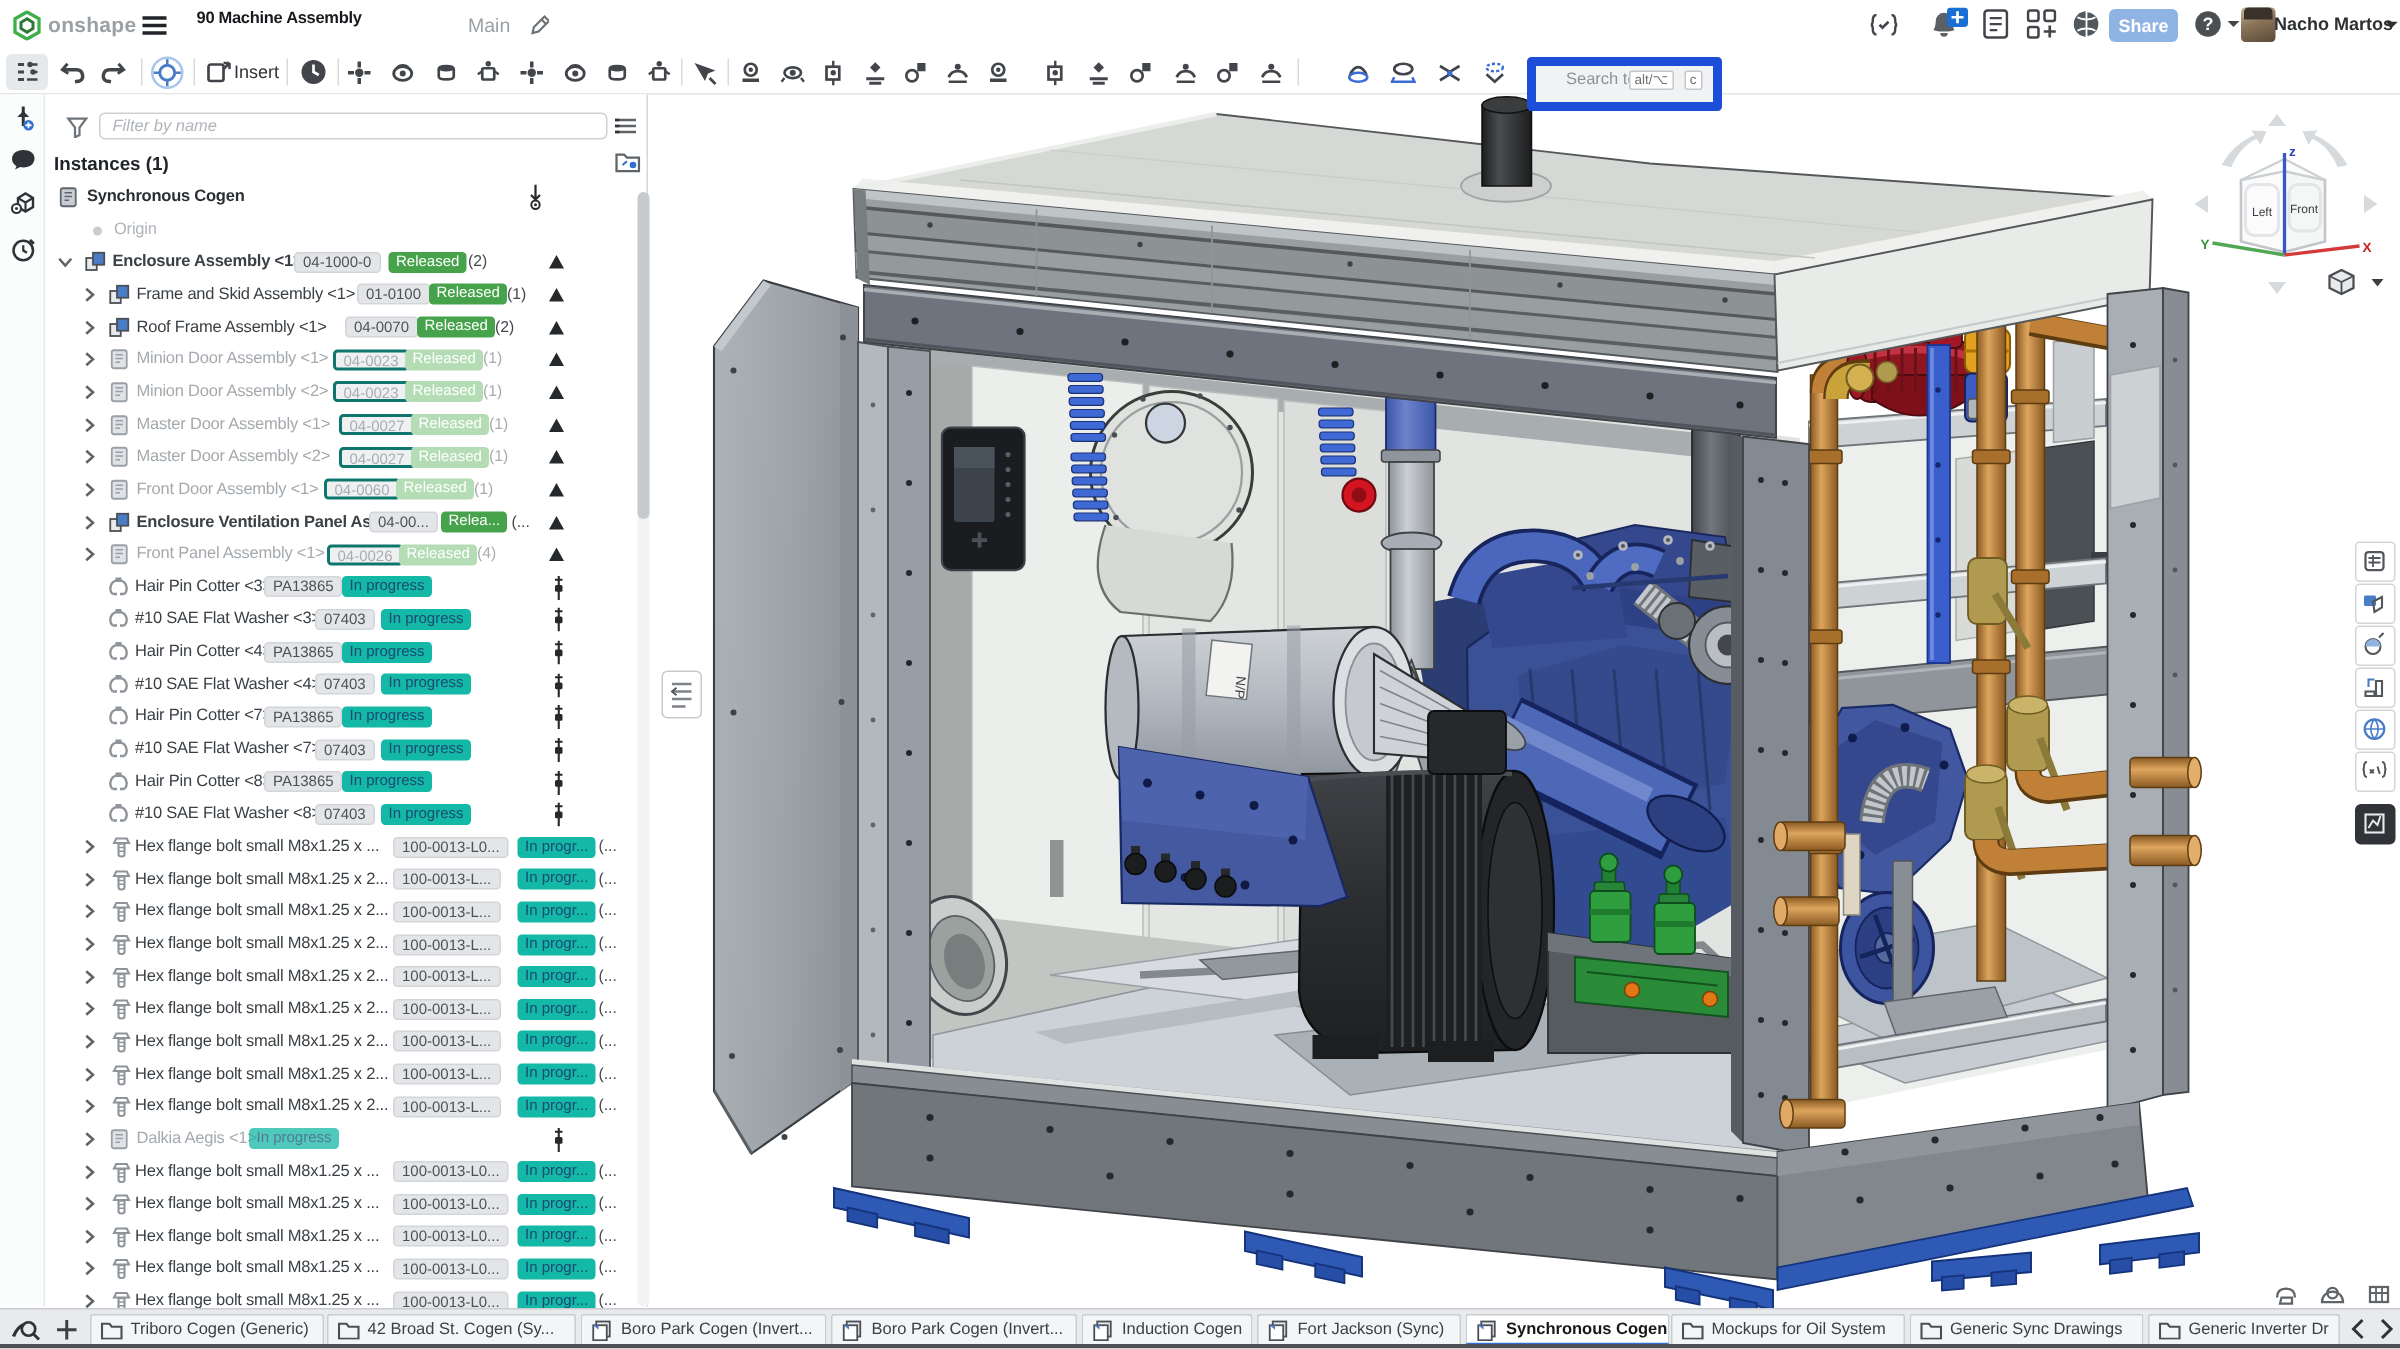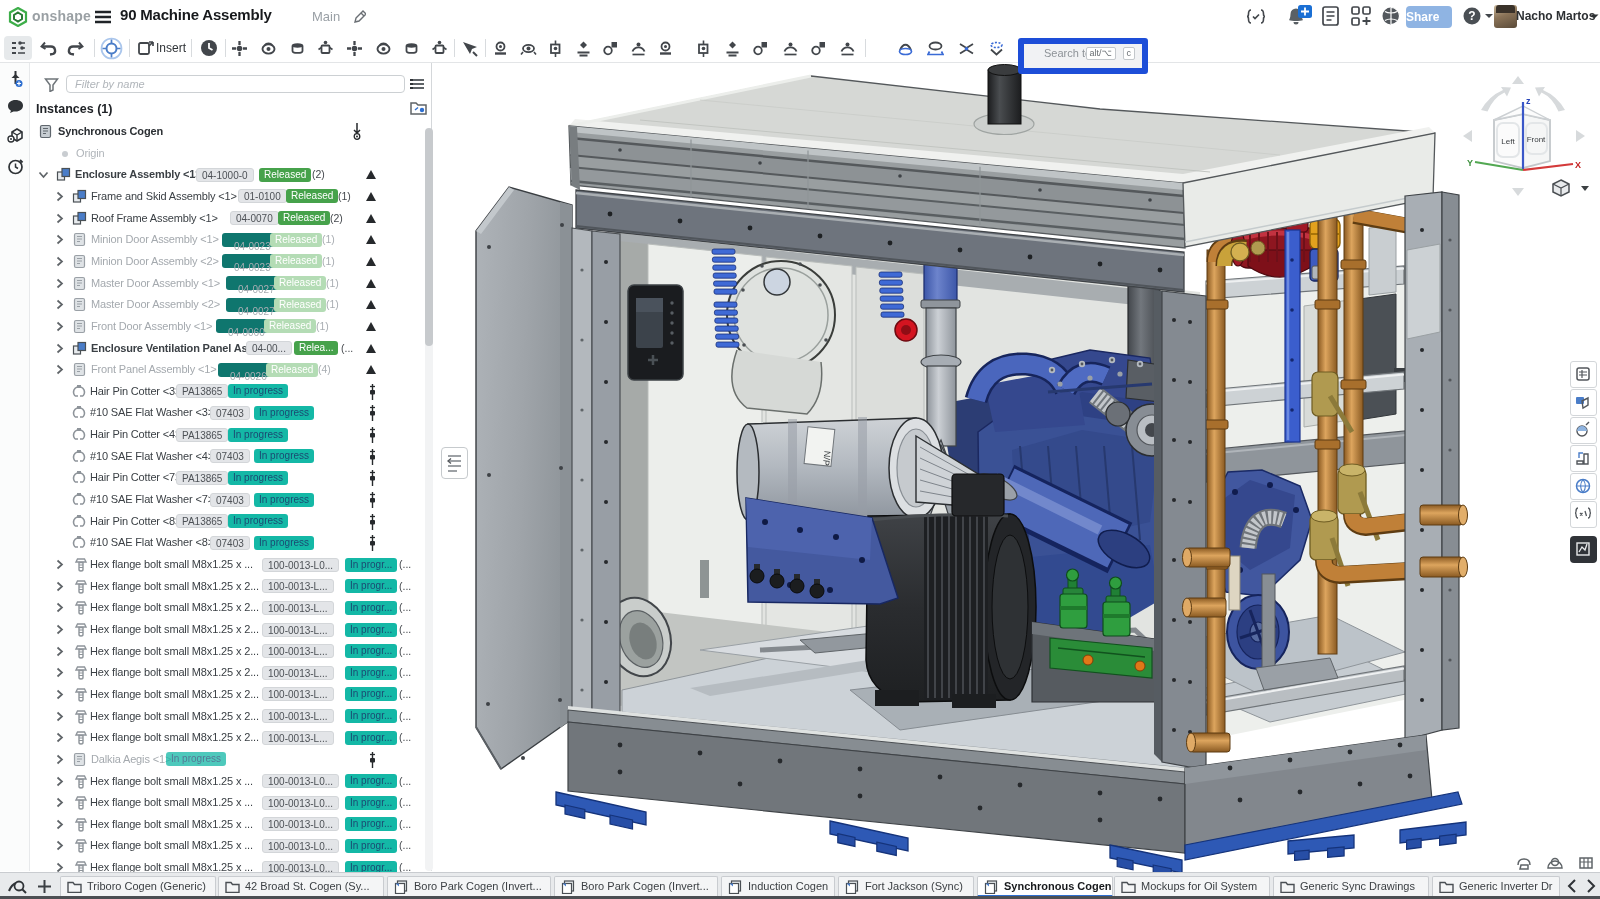--- a/index.html
+++ b/index.html
@@ -11,21 +11,21 @@
 #lstrip{position:absolute;left:0;top:63px;width:30px;height:808px;background:#fbfcfc;border-right:1px solid #e7e9eb}
 #panelbg{position:absolute;left:30px;top:63px;width:402px;height:808px;background:#fff;border-right:1px solid #d4d7da}
 #filterbox{position:absolute;left:66px;top:75px;width:339px;height:18px;border:1px solid #ccd0d3;border-radius:4px;font-size:11px;font-style:italic;color:#b0b5ba;line-height:16px;padding-left:8px;background:#fff}
 #insthdr{position:absolute;left:36px;top:102px;font-size:12.5px;font-weight:bold;color:#202327}
 .row{position:absolute;left:30px;width:402px;height:22px;font-size:11px}
 .nm{position:absolute;top:4px;white-space:nowrap;color:#3b4045;letter-spacing:-0.15px}
 .nm.fade{color:#a4a9ae}
 .nm.org{color:#b0b5ba}
 .bd{position:absolute;top:3.5px;height:14px;border-radius:3px;font-size:10px;line-height:13px;padding:0 5px;white-space:nowrap}
 .bd.pn{background:#e3e5e8;color:#4d5156;border:1px solid #d3d6d9}
-.bd.pnf{background:#eef0f2;color:#a8adb2;border:7px solid #0f766e}
+.bd.pnf{background:#eef0f2;color:#a8adb2;border:2px solid #0f766e}
 .bd.rel{background:#46a24b;color:#fff}
 .bd.relf{background:#b4dcb5;color:#fff}
 .bd.prog{background:#14b8a6;color:#1b4a72;font-weight:normal}
 .cnt{position:absolute;top:4px;font-size:10.5px;color:#45494e}
 .cnt.fade{color:#a8adb2}
 .tri{position:absolute;top:6px;width:0;height:0;border-left:5.5px solid transparent;border-right:5.5px solid transparent;border-bottom:9.5px solid #26292c}
 .chev{position:absolute;top:5px}
 .ricon{position:absolute;top:3px}
 #tabbar{position:absolute;left:0;top:872px;width:1600px;height:24px;background:#e8eaec;border-top:1px solid #c9ccd0}
 .tab{position:absolute;top:876px;height:21px;background:#f4f5f6;border:1px solid #c9ccd0;border-bottom:none;border-radius:2px 2px 0 0;font-size:11px;color:#3c4044;line-height:19px;padding:0 8px 0 26px;white-space:nowrap;overflow:hidden}
@@ -576,21 +576,21 @@
     <path d="M64 7 h12 M68 3 v10 M72 3 v10" stroke="#5f6468" stroke-width="1.2"></path>
   </svg>
 <svg class="abs" style="left:8px;top:7px" width="20" height="20" viewBox="0 0 20 20">
     <path d="M10 1 L18 5.5 V14.5 L10 19 L2 14.5 V5.5 Z" fill="none" stroke="#3dae49" stroke-width="2.2"></path>
     <path d="M10 5.5 L14 8 V12 L10 14.5 L6 12 V8 Z" fill="none" stroke="#2a7a35" stroke-width="2"></path>
   </svg>
 <div class="abs" style="left:32px;top:8px;font-size:14px;color:#9aa0a4;letter-spacing:0.2px;font-weight:bold">onshape</div>
 <svg class="abs" style="left:94px;top:10px" width="18" height="14" viewBox="0 0 18 14">
     <path d="M1 2h16M1 7h16M1 12h16" stroke="#202428" stroke-width="2.4"></path>
   </svg>
-<div class="abs" style="left:120px;top:6px;font-size:15px;font-weight:bold;color:#17191c;letter-spacing:-0.2px">90 Machine Assembly</div>
+<div class="abs" style="left:131px;top:6px;font-size:11px;font-weight:bold;color:#17191c;letter-spacing:-0.2px">90 Machine Assembly</div>
 <div class="abs" style="left:312px;top:9px;font-size:13px;color:#9aa0a6">Main</div>
 <svg class="abs" style="left:352px;top:10px" width="14" height="14" viewBox="0 0 14 14">
     <path d="M9 3l2-2 3 3-2 2M4 8l5-5 3 3-5 5-4 1z" fill="none" stroke="#6a6f74" stroke-width="1.4"></path>
   </svg>
 <svg class="abs" style="left:1247px;top:8px" width="18" height="17" viewBox="0 0 18 17">
     <path d="M4 2c-2 0-2.5 2-2.5 4s-1 2.5-1.5 2.5c.5 0 1.5.5 1.5 2.5s.5 4 2.5 4M14 2c2 0 2.5 2 2.5 4s1 2.5 1.5 2.5c-.5 0-1.5.5-1.5 2.5s-.5 4-2.5 4" fill="none" stroke="#42464b" stroke-width="1.6"></path>
     <path d="M6 8.5l2 2 4-4" fill="none" stroke="#42464b" stroke-width="1.7"></path>
   </svg>
 <svg class="abs" style="left:1286px;top:5px" width="26" height="22" viewBox="0 0 26 22">
     <path d="M8 16c-3 0-5-1-5-1s1.5-2 1.5-6a5.5 5.5 0 0 1 11 0c0 4 1.5 6 1.5 6s-2 1-5 1" fill="#5a6065"></path>
@@ -606,21 +606,21 @@
     <rect x="1" y="1" width="7" height="7" rx="1.5" fill="none" stroke="#42464b" stroke-width="1.7"></rect>
     <rect x="12" y="1" width="7" height="7" rx="1.5" fill="none" stroke="#42464b" stroke-width="1.7"></rect>
     <rect x="1" y="12" width="7" height="7" rx="1.5" fill="none" stroke="#42464b" stroke-width="1.7"></rect>
     <path d="M15.5 11v8M11.5 15h8" stroke="#42464b" stroke-width="1.8"></path>
   </svg>
 <svg class="abs" style="left:1381px;top:6px" width="20" height="20" viewBox="0 0 20 20">
     <circle cx="10" cy="10" r="8.5" fill="#53585d"></circle>
     <path d="M10 1.5a8.5 8.5 0 0 1 0 17M4 5.5c3 2 9 2 12 0M4 14.5c3-2 9-2 12 0" fill="none" stroke="#fff" stroke-width="1.2"></path>
     <path d="M10 1.5v17" stroke="#fff" stroke-width="1.2"></path>
   </svg>
-<div class="abs" style="left:1406px;top:6px;width:46px;height:22px;background:#8fb4e3;border-radius:4px;color:#fff;font-size:12px;font-weight:bold;line-height:22px">Share</div>
+<div class="abs" style="left:1406px;top:6px;width:46px;height:22px;background:#8fb4e3;border-radius:4px;color:#fff;font-size:12px;font-weight:bold;text-align:center;line-height:22px">Share</div>
 <svg class="abs" style="left:1462px;top:6px" width="20" height="20" viewBox="0 0 20 20">
     <circle cx="10" cy="10" r="8.5" fill="#4a4f54"></circle>
     <text x="10" y="14" font-size="12" font-weight="bold" fill="#fff" text-anchor="middle" font-family="Liberation Sans">?</text>
   </svg>
 <svg class="abs" style="left:1484px;top:13px" width="10" height="7" viewBox="0 0 10 7">
     <path d="M1 1l4 4 4-4z" fill="#42464b"></path>
   </svg>
 <div class="abs" style="left:1494px;top:5px;width:23px;height:23px;border-radius:3px;background:linear-gradient(160deg,#c9b79a 0%,#8a7358 45%,#5a4a38 100%)"></div>
 <div class="abs" style="left:1496px;top:5px;width:19px;height:8px;border-radius:3px 3px 0 0;background:#3a322a"></div>
 <div class="abs" style="left:1516px;top:9px;font-size:12px;color:#2d3033;font-weight:bold">Nacho Martos</div>

